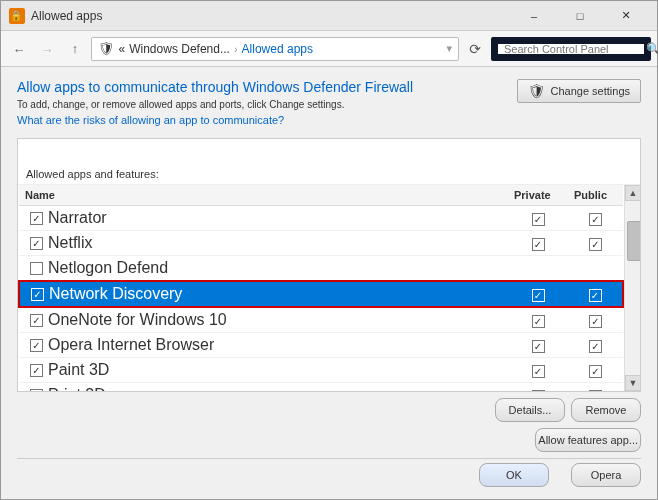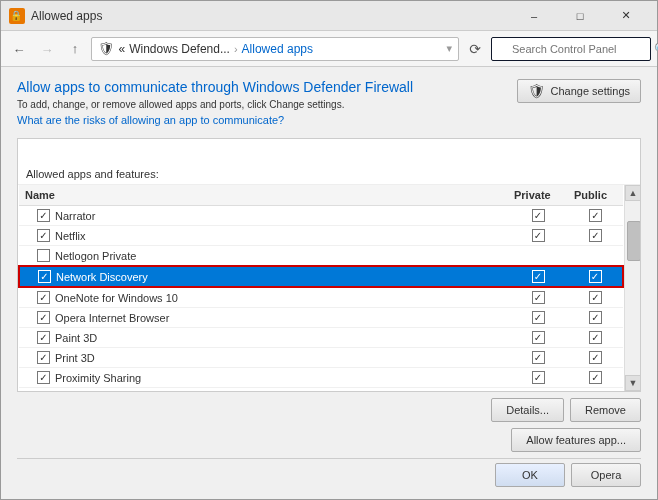--- a/index.html
+++ b/index.html
@@ -116,25 +116,25 @@
       cursor: pointer;
       display: flex;
       align-items: center;
       justify-content: center;
       font-size: 14px;
       color: #555;
     }
     .search-box {
       height: 24px;
       width: 160px;
-      border: 1px solid #0f172a;
+      border: 7px solid #0f172a;
       background: white;
       display: flex;
       align-items: center;
-      padding: 0 4px 0 20px;
+      padding: 0 4px 0 6px;
       border-radius: 2px;
     }
     .search-input {
       flex: 1;
       border: none;
       outline: none;
       font-size: 11px;
       color: #999;
       background: transparent;
     }
@@ -239,22 +239,22 @@
       cursor: pointer;
       white-space: nowrap;
     }
     thead th.center { text-align: left; }
     thead th:first-child { width: auto; }
     thead th.col-private { width: 60px; }
     thead th.col-public { width: 55px; }
 
     tbody tr { border-bottom: 1px solid #f0f0f0; }
     tbody td {
-      padding: 3px 18px;
-      font-size: 11px;
+      padding: 3px 11px;
+      font-size: 16px;
       color: #333;
       vertical-align: middle;
     }
     tbody td.center { text-align: center; }
 
     .row-selected {
       background: #0078d7 !important;
     }
     .row-selected td { color: white !important; }
 
@@ -342,33 +342,33 @@
       gap: 6px;
     }
     .bottom-row2 {
       display: flex;
       justify-content: flex-end;
       gap: 6px;
     }
     .bottom-row3 {
       display: flex;
       justify-content: flex-end;
-      gap: 6px;
+      gap: 22px;
       padding-top: 4px;
       border-top: 1px solid #ccc;
     }
     .action-btn {
       height: 24px;
-      padding: 0 14px;
+      padding: 0 2px;
       background: linear-gradient(to bottom, #f5f5f5, #e0e0e0);
       border: 1px solid #aaa;
       cursor: pointer;
       font-size: 11px;
       color: #333;
-      border-radius: 2px;
+      border-radius: 8px;
       min-width: 70px;
       text-align: center;
     }
     .action-btn.primary {
       background: linear-gradient(to bottom, #e8f0ff, #d0ddf0);
     }
   </style>
 </head>
 <body>
 
@@ -452,21 +452,21 @@
                       <span>Netflix</span>
                     </div>
                   </td>
                   <td class="center"><div class="cb-center checked"></div></td>
                   <td class="center"><div class="cb-center checked"></div></td>
                 </tr>
                 <tr>
                   <td>
                     <div class="checkbox-cell">
                       <div class="cb unchecked"></div>
-                      <span>Netlogon Private</span>
+                      <span>Netlogon Defend</span>
                     </div>
                   </td>
                   <td class="center"></td>
                   <td class="center"></td>
                 </tr>
                 <tr class="row-selected" style="outline: rgb(204, 0, 0) solid 2px; outline-offset: -1px;">
                   <td style="border-left: 2px solid rgb(204, 0, 0); border-top: 2px solid rgb(204, 0, 0); border-bottom: 2px solid rgb(204, 0, 0);">
                     <div class="checkbox-cell">
                       <div class="cb checked"></div>
                       <span>Network Discovery</span>

